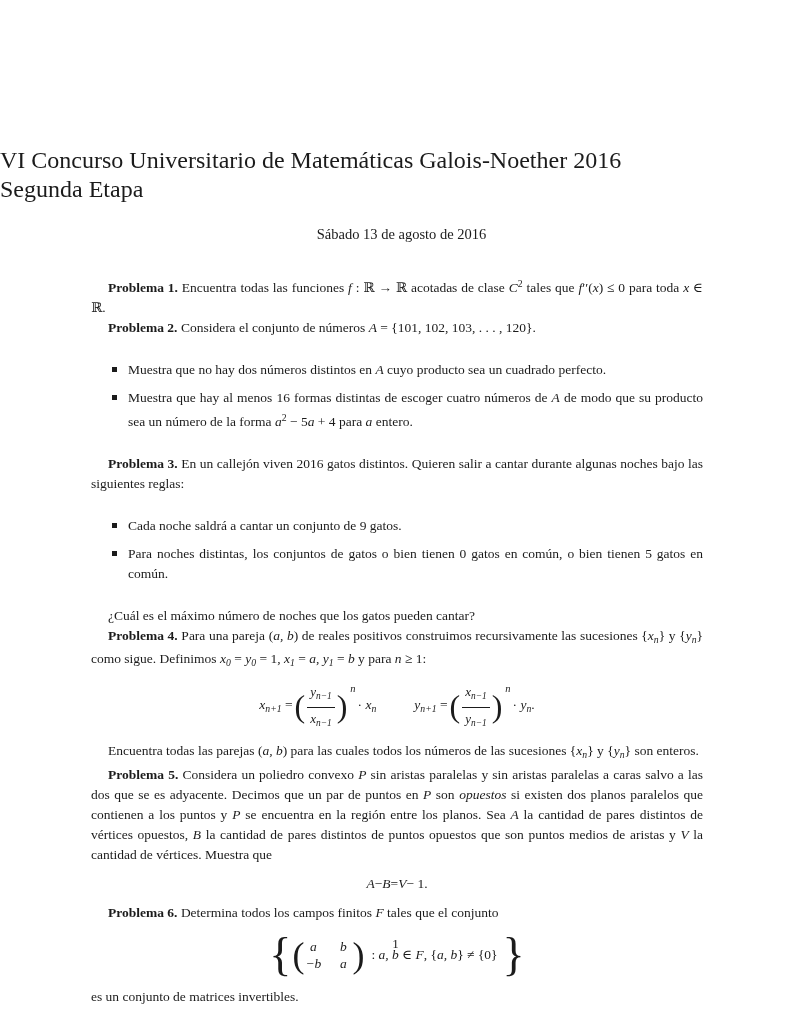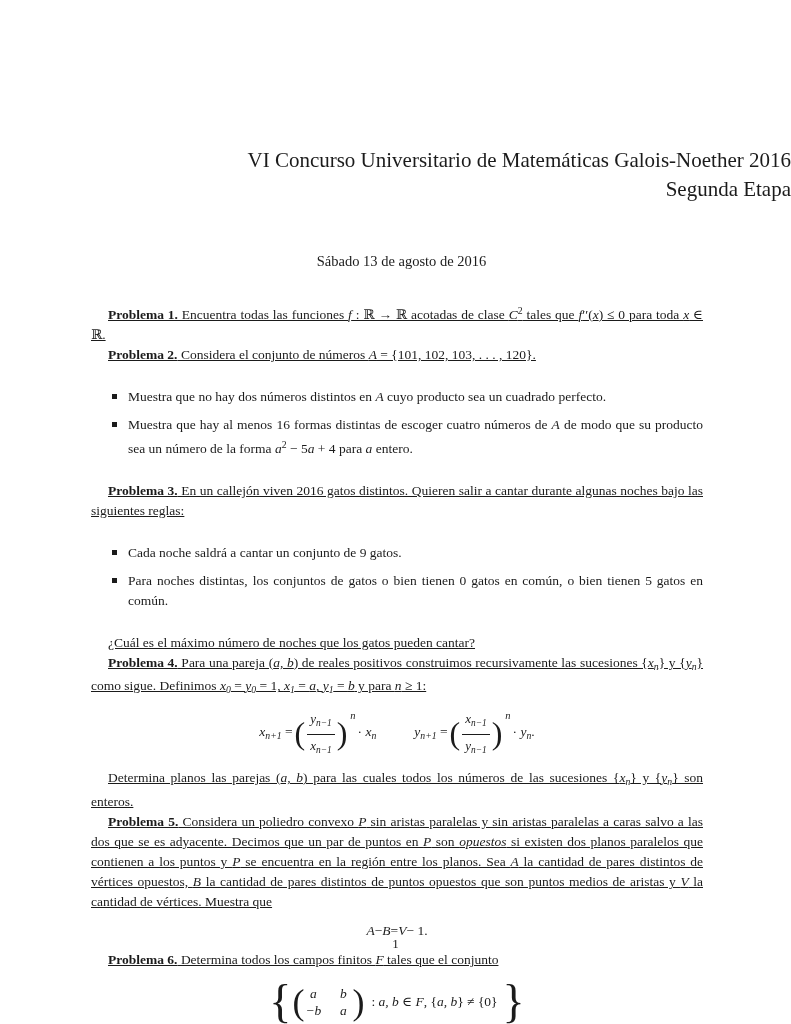--- a/index.html
+++ b/index.html
@@ -12,40 +12,40 @@
     width: 791px;
     height: 1024px;
     background: #ffffff;
     color: #1b1b1b;
     font-family: "Liberation Serif", "DejaVu Serif", serif;
     font-size: 13.5px;
     overflow: hidden;
   }
   .title-block {
     margin-top: 146px;
-    text-align: right;
-    font-size: 21px;
+    text-align: left;
+    font-size: 24px;
     line-height: 29px;
   }
   .doc-date {
-    margin-top: 49px;
+    margin-top: 22px;
     text-align: center;
     font-size: 14.5px;
     padding-left: 12px;
   }
   .content {
     margin-top: 31px;
     padding: 0 88px 0 91px;
   }
   .par {
     margin: 0;
     line-height: 20px;
     text-align: justify;
   }
-  .indent { text-indent: 17px; text-decoration: underline; }
+  .indent { text-indent: 17px; }
   .blist {
     list-style: none;
     margin: 22px 0;
     padding: 0;
   }
   .bitem {
     position: relative;
     margin: 8px 0;
     padding-left: 37px;
     line-height: 20px;
@@ -200,21 +200,21 @@
         <span class="frac">
           <span class="num"><span class="seg-i">x</span><span class="seg-sub">n−1</span></span>
           <span class="den"><span class="seg-i">y</span><span class="seg-sub">n−1</span></span>
         </span>
         <span class="bigp">)</span>
         <span class="exp">n</span>
         <span><span class="seg-r"> · </span><span class="seg-i">y</span><span class="seg-sub">n</span><span class="seg-r">.</span></span>
       </span>
     </div>
 
-    <p class="par indent"><span class="seg-r">Determina planos las parejas (</span><span class="seg-i">a, b</span><span class="seg-r">) para las cuales todos los números de las sucesiones {</span><span class="seg-i">x</span><span class="seg-sub">n</span><span class="seg-r">} y {</span><span class="seg-i">y</span><span class="seg-sub">n</span><span class="seg-r">} son enteros.</span></p>
+    <p class="par indent"><span class="seg-r">Encuentra todas las parejas (</span><span class="seg-i">a, b</span><span class="seg-r">) para las cuales todos los números de las sucesiones {</span><span class="seg-i">x</span><span class="seg-sub">n</span><span class="seg-r">} y {</span><span class="seg-i">y</span><span class="seg-sub">n</span><span class="seg-r">} son enteros.</span></p>
 
     <p class="par indent"><span class="seg-b">Problema 5.</span><span class="seg-r"> Considera un poliedro convexo </span><span class="seg-i">P</span><span class="seg-r"> sin aristas paralelas y sin aristas paralelas a caras salvo a las dos que se es adyacente. Decimos que un par de puntos en </span><span class="seg-i">P</span><span class="seg-r"> son </span><span class="seg-i">opuestos</span><span class="seg-r"> si existen dos planos paralelos que contienen a los puntos y </span><span class="seg-i">P</span><span class="seg-r"> se encuentra en la región entre los planos. Sea </span><span class="seg-i">A</span><span class="seg-r"> la cantidad de pares distintos de vértices opuestos, </span><span class="seg-i">B</span><span class="seg-r"> la cantidad de pares distintos de puntos opuestos que son puntos medios de aristas y </span><span class="seg-i">V</span><span class="seg-r"> la cantidad de vértices. Muestra que</span></p>
 
     <div class="eq">
         <span class="seg-i">A</span>
         <span class="seg-r"> − </span>
         <span class="seg-i">B</span>
         <span class="seg-r"> = </span>
         <span class="seg-i">V</span>
         <span class="seg-r"> − 1.</span>

